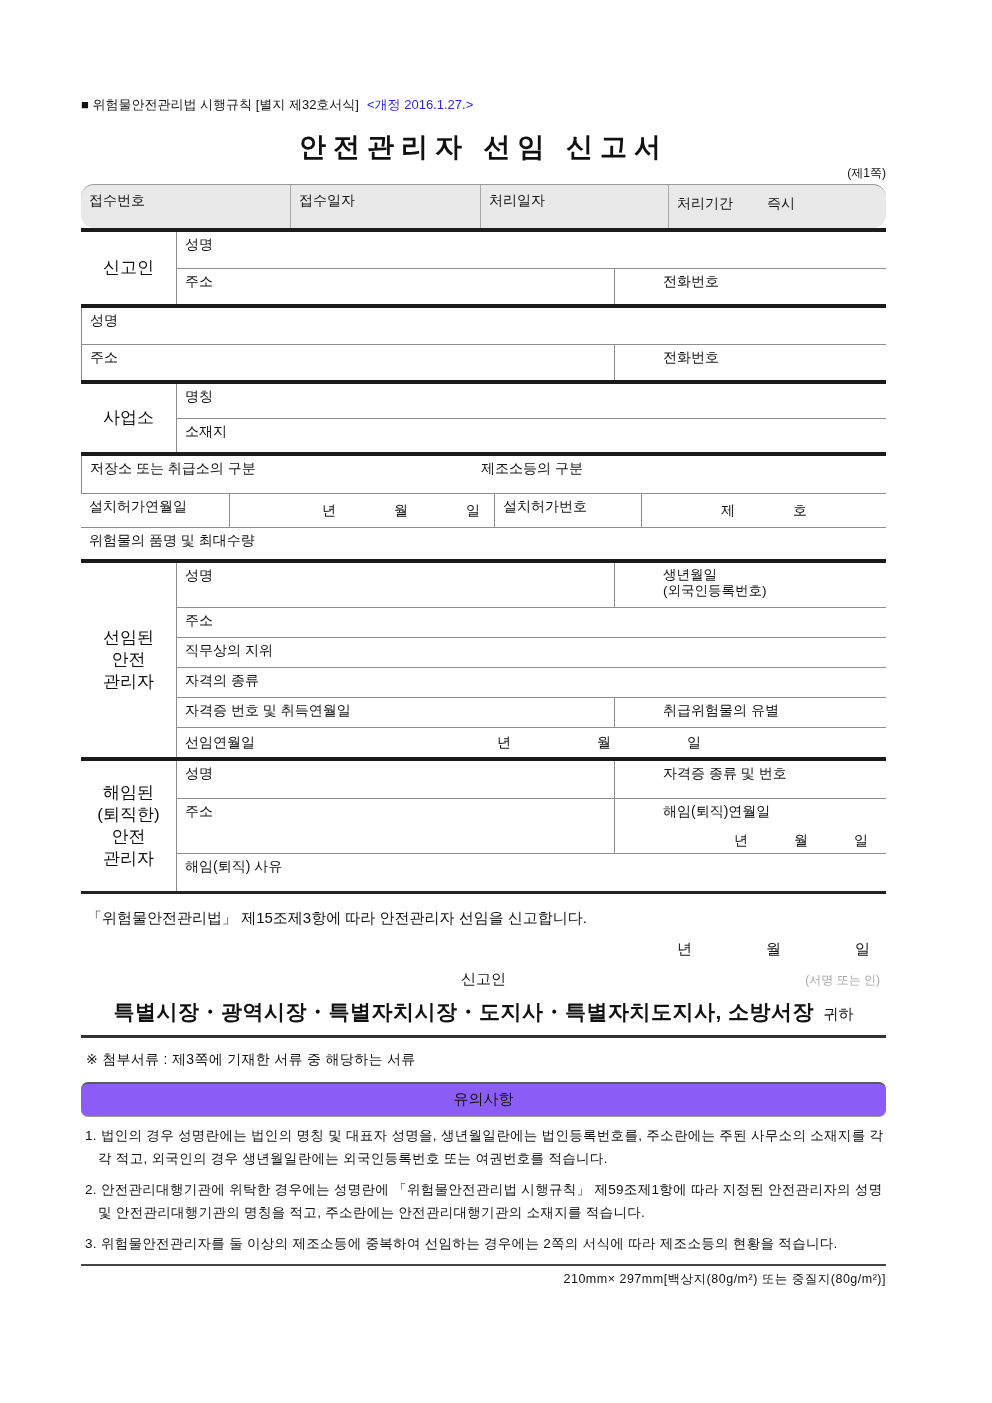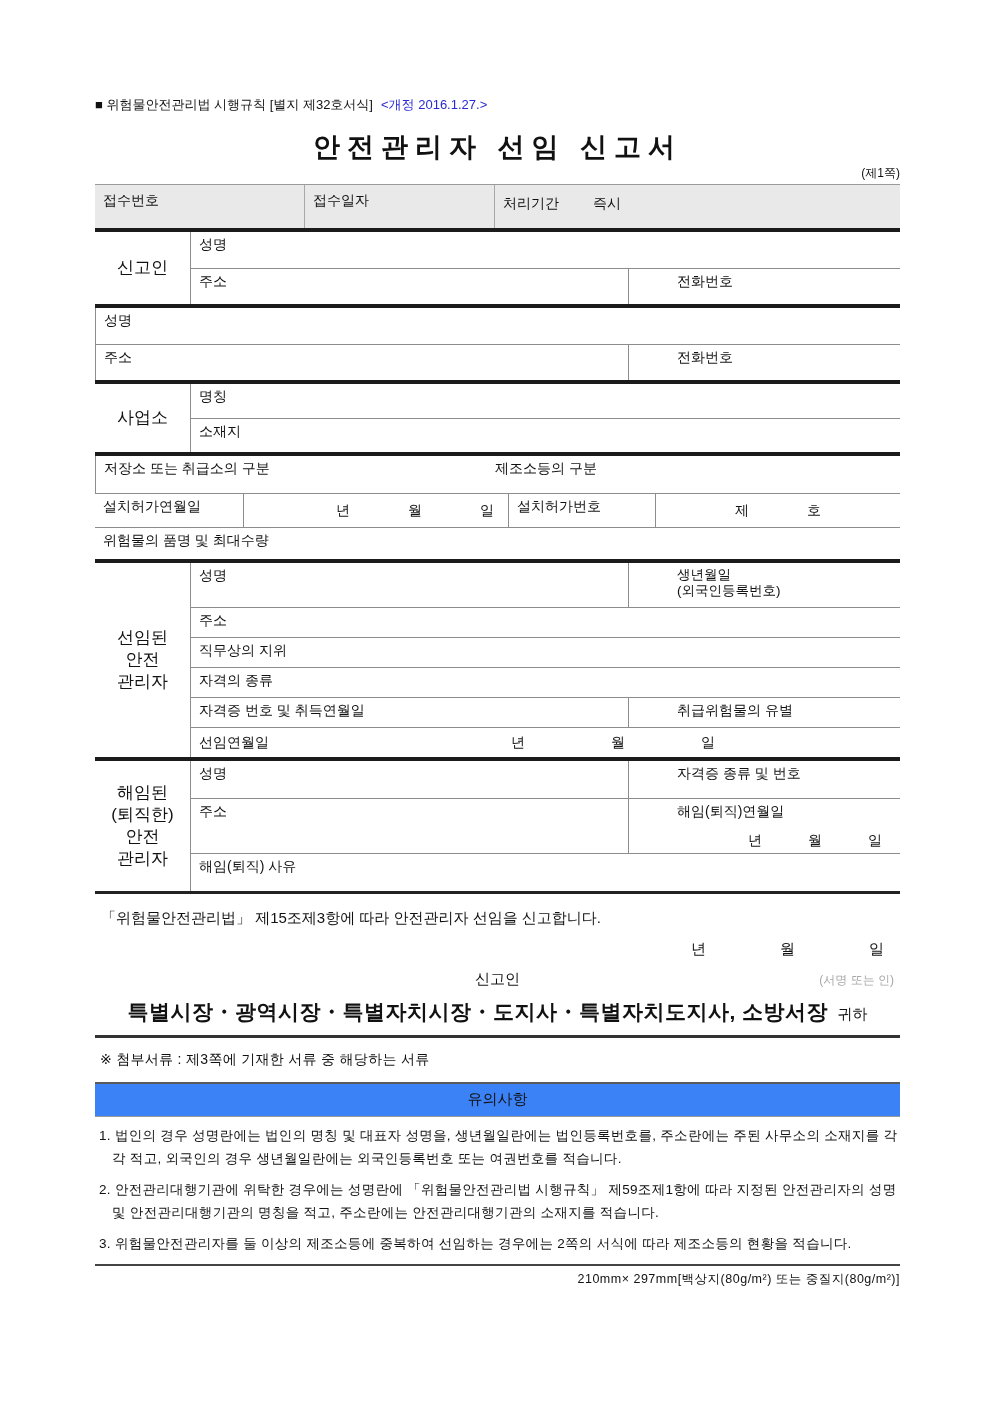--- a/index.html
+++ b/index.html
@@ -1,28 +1,28 @@
 <!DOCTYPE html>
 <html><head>
 <meta charset="utf-8">
 <style>
   * { margin:0; padding:0; box-sizing:border-box; }
   html,body { background:#fff; }
   body { font-family:"Liberation Sans","DejaVu Sans",sans-serif; color:#111; }
   .page { position:relative; width:992px; height:1403px; background:#fff; overflow:hidden; }
-  .content { position:absolute; left:95px; top:96px; width:805px; }
+  .content { position:absolute; left:81px; top:96px; width:805px; }
 
   .top-note { font-size:13px; display:flex; gap:8px; align-items:baseline; }
   .top-note .rev { color:#2a2ad4; }
 
   .form-title { text-align:center; font-size:27px; font-weight:bold; letter-spacing:7px; margin-top:15px; }
   .pagemark { text-align:right; font-size:12px; }
 
   
-  .meta { display:flex; background:#e9e9e9; border-top:1px solid #9a9a9a; margin-top:2px; }
+  .meta { display:flex; background:#e9e9e9; border-top:1px solid #9a9a9a; margin-top:2px;border-radius:13px; }
   .meta .m { font-size:14px; padding:7px 8px 15px 8px; border-right:1px solid #a8a8a8; }
   .meta .m:last-child { border-right:none; }
   .m1 { width:210px; } .m2 { width:190px; } .m3 { width:188px; } .m4 { width:217px; }
   .m4 .val { display:inline-block; margin-left:30px; margin-top:3px; }
 
   .dline { height:4px; border-top:2px solid #1b1b1b; border-bottom:2px solid #1b1b1b; }
 
   .sect { display:flex; align-items:stretch; }
   .sect-label { width:95px; display:flex; flex-direction:column; justify-content:center; align-items:center; font-size:17px; line-height:1.3; }
   .sect-body { flex:1; border-left:1px solid #8d8d8d; display:flex; flex-direction:column; }
@@ -66,21 +66,21 @@
   .decl-date { display:flex; justify-content:flex-end; gap:74px; padding-right:16px; font-size:15px; margin-top:12px; }
   .decl-sign { position:relative; margin-top:11px; font-size:15px; text-align:center; height:20px; }
   .decl-sign .note { position:absolute; right:6px; top:2px; font-size:12px; color:#a8a8a8; }
   .addressee { margin-top:8px; text-align:center; white-space:nowrap; }
   .addressee .big { font-size:21px; font-weight:bold; letter-spacing:0.5px; }
   .addressee .suffix { font-size:15px; margin-left:5px; }
 
   .rule-bold { border-top:3px solid #333; margin-top:9px; }
   .attach { font-size:14px; margin:13px 0 13px 5px; letter-spacing:0.3px; }
 
-  .notice-bar { background:#3b82f6; border-top:2px solid #5a5a5a; border-bottom:1px solid #9a9a9a; text-align:center; font-size:15px; padding:6px 0 7px; }
+  .notice-bar { background:#8b5cf6; border-top:2px solid #5a5a5a; border-bottom:1px solid #9a9a9a; text-align:center; font-size:15px; padding:6px 0 7px;border-radius:7px; }
   .notes { margin-top:4px; }
   .notes p { font-size:13.5px; line-height:1.7; margin:8px 0; padding-left:17px; text-indent:-13px; letter-spacing:0.3px; }
   .endline { border-top:2px solid #444; margin-top:2px; }
   .footer { text-align:right; font-size:12.5px; margin-top:5px; letter-spacing:0.5px; }
 </style>
 </head>
 <body>
 
 <div class="page">
   <div class="content">
@@ -89,20 +89,21 @@
       <span>■ 위험물안전관리법 시행규칙 [별지 제32호서식]</span>
       <span class="rev">&lt;개정 2016.1.27.&gt;</span>
     </div>
 
     <div class="form-title">안전관리자 선임 신고서</div>
     <div class="pagemark">(제1쪽)</div>
 
     <div class="meta">
       <div class="m m1">접수번호</div>
       <div class="m m2">접수일자</div>
+      <div class="m m3">처리일자</div>
       <div class="m m4">
         <span>처리기간</span>
         <span class="val">즉시</span>
       </div>
     </div>
     <div class="dline"></div>
 
     <div class="sect sec-2row">
       <div class="sect-label">신고인</div>
       <div class="sect-body">

